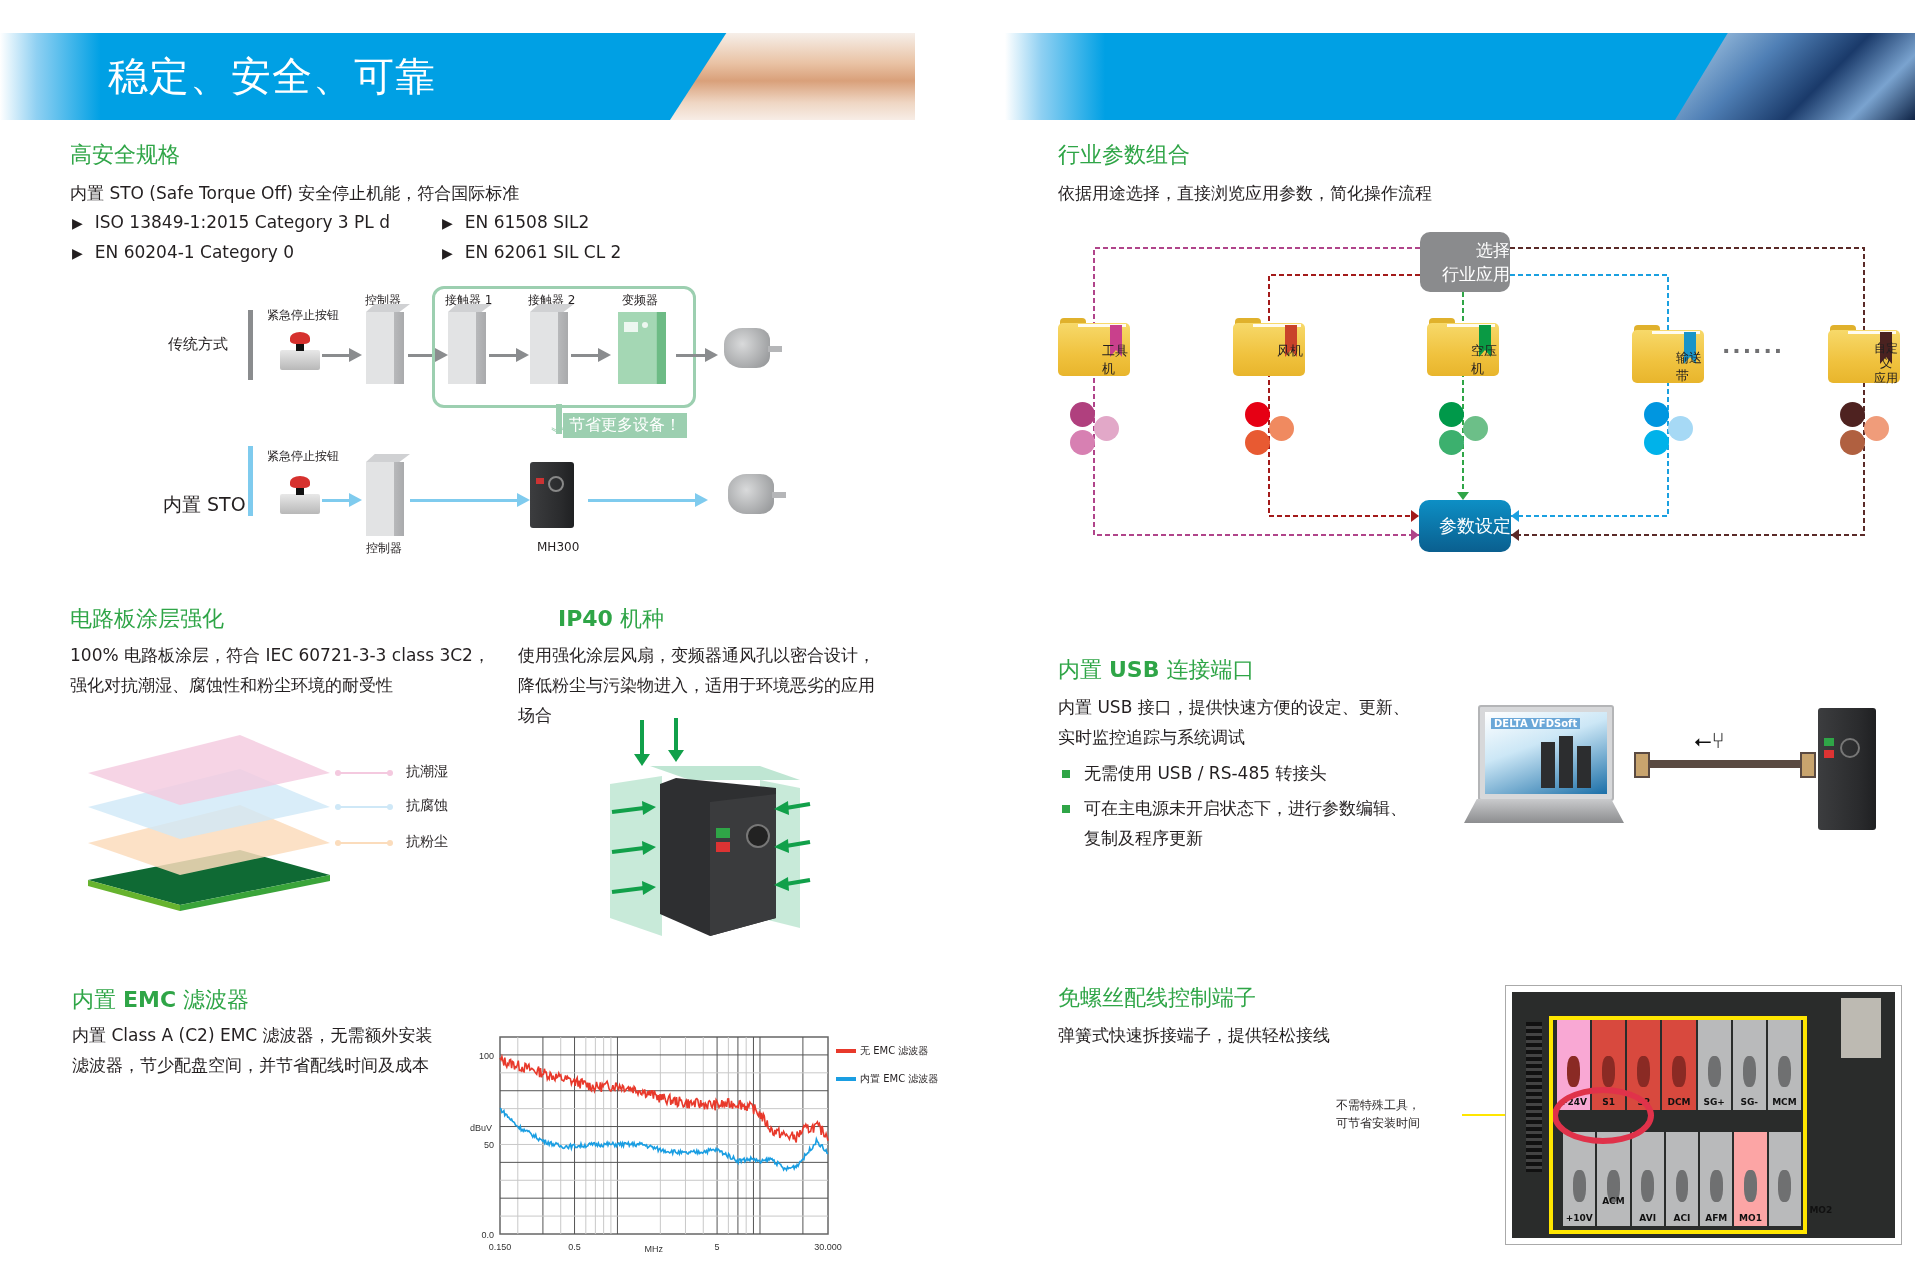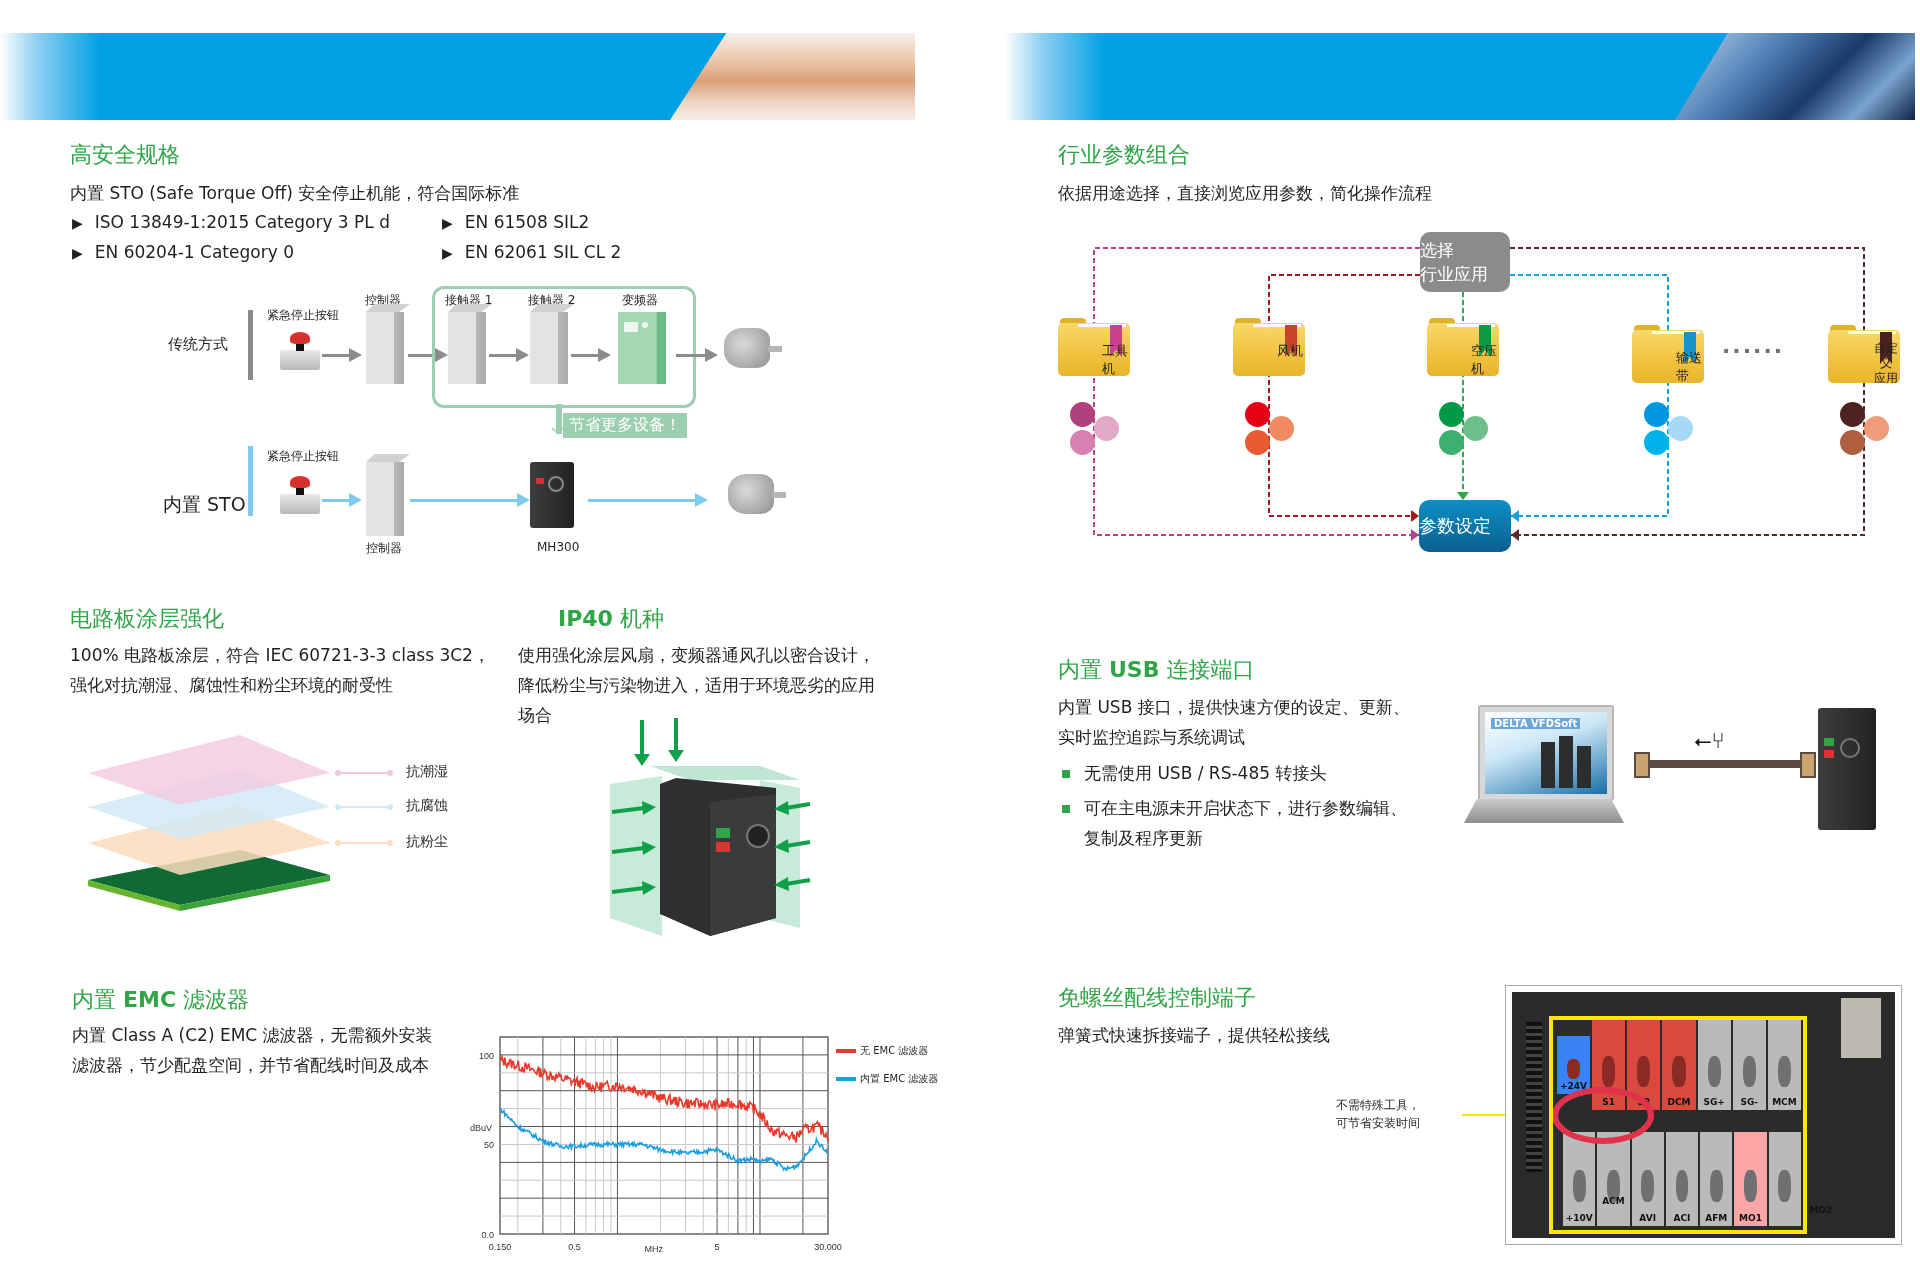--- a/index.html
+++ b/index.html
@@ -31,28 +31,29 @@
   .motor .body{position:absolute;left:6px;top:6px;width:46px;height:40px;border-radius:40% 30% 30% 40%;background:radial-gradient(circle at 40% 40%,#d9dadb,#8d8f91);}
   .motor .shaft{position:absolute;right:0;top:24px;width:14px;height:6px;background:#b5b6b8;}
   .drive{position:absolute;background:linear-gradient(90deg,#3c3d3f,#2a2b2d 70%,#1f2022);border-radius:3px;}
   .folder{position:absolute;width:72px;height:58px;}
   .folder .tab{position:absolute;left:2px;top:0;width:26px;height:8px;background:#e0b12c;border-radius:4px 4px 0 0;}
   .folder .bd{position:absolute;left:0;top:5px;width:72px;height:53px;background:linear-gradient(180deg,#f7d96a,#f0c23e 60%,#e8b52c);border-radius:5px;}
   .folder .bd:before{content:"";position:absolute;left:20px;top:1px;width:48px;height:3px;background:#fff;opacity:.9;}
   .folder .rib{position:absolute;right:8px;top:7px;width:12px;height:32px;clip-path:polygon(0 0,100% 0,100% 100%,50% 78%,0 100%);}
   .folder .lbl{position:absolute;left:4px;top:24px;font-size:13px;color:#231f20;margin-left:40px;}
   .dot{position:absolute;width:25px;height:25px;border-radius:50%;}
-  .pill{position:absolute;border-radius:10px;color:#fff;text-align:left;}
+  .pill{position:absolute;border-radius:10px;color:#fff;text-align:right;}
   .laptop{position:absolute;}
 </style>
 </head>
 <body>
 
 <div class="banner" style="left:0;top:33px;width:915px;">
   <div class="grad"></div>
+  <div class="title">稳定、安全、可靠</div>
   <div class="photo" style="left:670px;width:245px;clip-path:polygon(23% 0,100% 0,100% 100%,0 100%);background:linear-gradient(180deg,#f6efe9 0%,#e9c2a4 35%,#d9a07a 55%,#efd6c3 80%,#f7ede6 100%);"></div>
 </div>
 
 <div class="banner" style="left:1005px;top:33px;width:910px;">
   <div class="grad"></div>
   <div class="photo" style="left:670px;width:240px;clip-path:polygon(22% 0,100% 0,100% 100%,0 100%);background:linear-gradient(135deg,#b9d7ee 0%,#4f7fb5 35%,#1a3a6a 60%,#7aa3cf 80%,#0e2345 100%);"></div>
 </div>
 
 <div class="h2" style="left:70px;top:140px;">高安全规格</div>
 <div class="p" style="left:70px;top:178px;">内置 STO (Safe Torque Off) 安全停止机能，符合国际标准</div>
@@ -337,21 +338,21 @@
   <div>不需特殊工具，</div>
   <div>可节省安装时间</div>
 </div>
 <div class="abs" style="left:1462px;top:1114px;width:82px;height:2px;background:#ffe600;"></div>
 
 <div class="abs" style="left:1505px;top:985px;width:395px;height:258px;border:1px solid #aaa;background:#fff;">
   <div style="position:absolute;left:6px;top:6px;width:383px;height:246px;background:#2a2c2b;">
     <div style="position:absolute;left:14px;top:30px;width:16px;height:150px;background:repeating-linear-gradient(180deg,#111 0 4px,#444 4px 7px);"></div>
     <div style="position:absolute;right:14px;top:6px;width:40px;height:60px;background:#bdbab2;"></div>
     <div id="terminal-top" style="position:absolute;left:44px;top:28px;width:246px;height:90px;display:flex;">
-        <div style="flex: 1 1 0%; margin: 16px 1px; position: relative; background: #3b82f6;">
+        <div style="flex: 1 1 0%; margin: 0px 1px; position: relative; background: #f9a8d4;">
           <div style="position: absolute; left: 30%; top: 40%; width: 40%; height: 34%; border-radius: 40%; background: rgb(138, 42, 36);"></div>
           <div style="position: absolute; bottom: 3px; width: 100%; text-align: center; font-size: 9px; color: rgb(17, 17, 17); font-weight: bold;">+24V</div>
         </div>
         <div style="flex: 1 1 0%; margin: 0px 1px; position: relative; background: rgb(216, 73, 62);">
           <div style="position: absolute; left: 30%; top: 40%; width: 40%; height: 34%; border-radius: 40%; background: rgb(138, 42, 36);"></div>
           <div style="position: absolute; bottom: 3px; width: 100%; text-align: center; font-size: 9px; color: rgb(17, 17, 17); font-weight: bold;">S1</div>
         </div>
         <div style="flex: 1 1 0%; margin: 0px 1px; position: relative; background: rgb(216, 73, 62);">
           <div style="position: absolute; left: 30%; top: 40%; width: 40%; height: 34%; border-radius: 40%; background: rgb(138, 42, 36);"></div>
           <div style="position: absolute; bottom: 3px; width: 100%; text-align: center; font-size: 9px; color: rgb(17, 17, 17); font-weight: bold;">S2</div>

